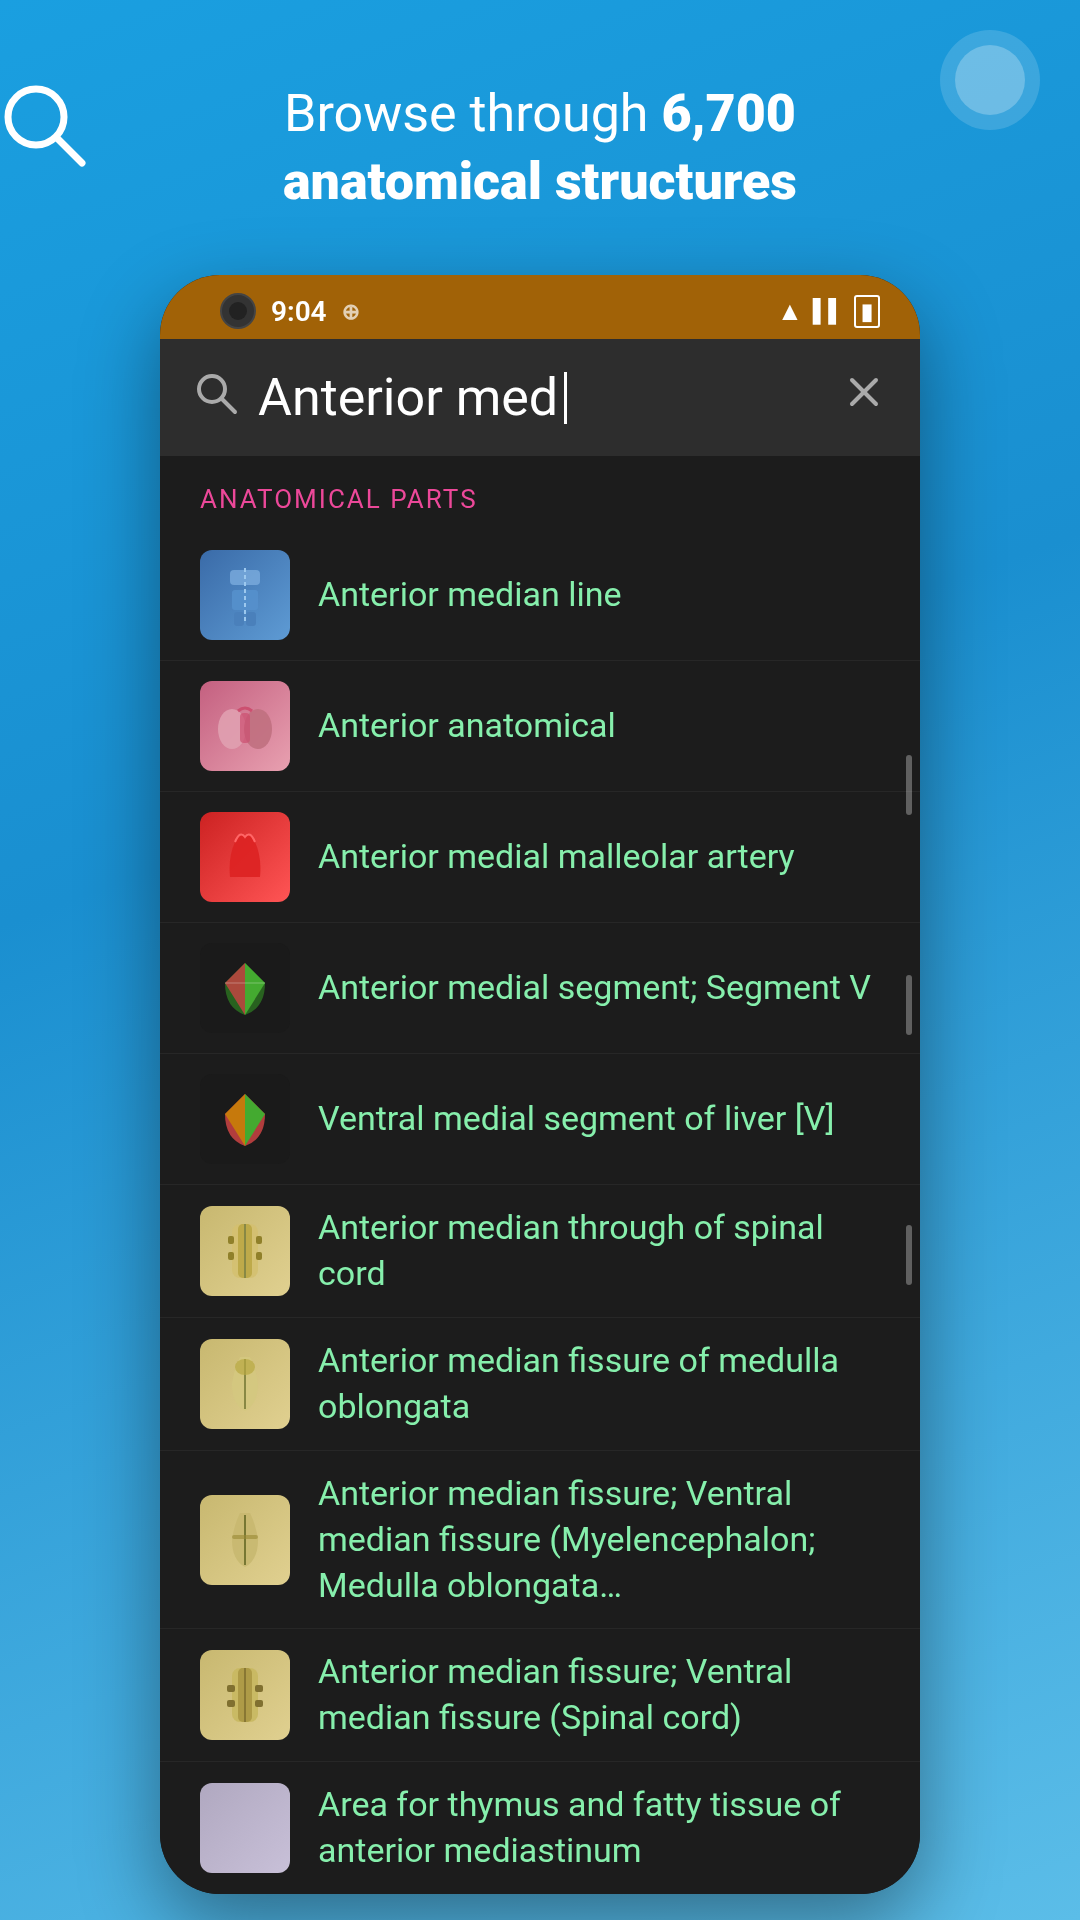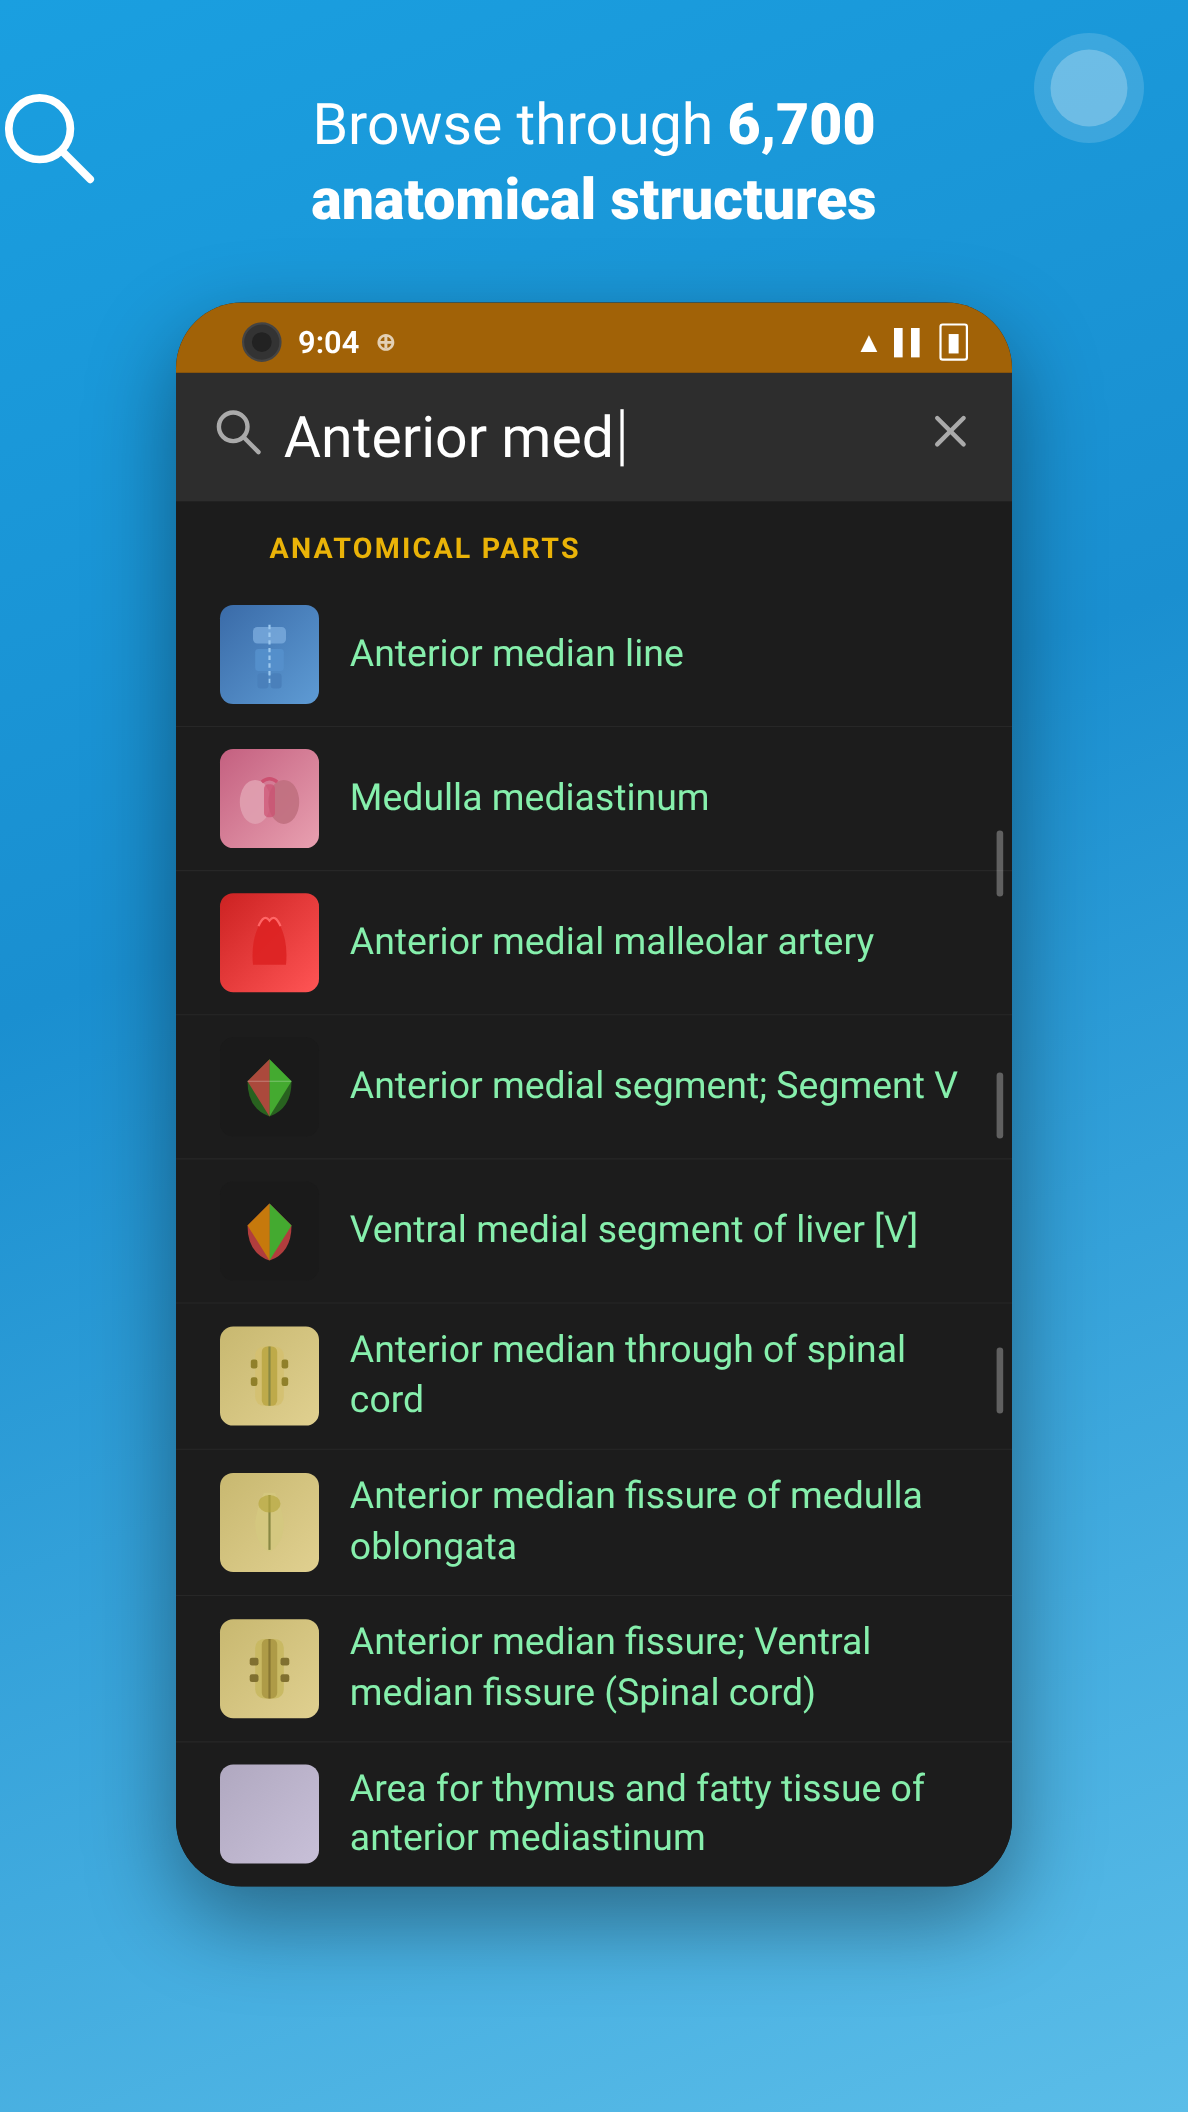--- a/index.html
+++ b/index.html
@@ -161,26 +161,25 @@
     }
 
     
     .results-container {
       background: #1c1c1c;
       padding: 0;
     }
 
     .section-header {
       padding: 28px 40px 16px;
-      color: #eab308;
+      color: #ec4899;
       font-size: 26px;
-      font-weight: 700;
+      font-weight: 400;
       letter-spacing: 2px;
       text-transform: uppercase;
-      margin-left: 45px;
     }
 
     .result-item {
       display: flex;
       align-items: center;
       padding: 20px 40px;
       gap: 28px;
       border-bottom: 1px solid rgba(255,255,255,0.05);
       min-height: 110px;
     }
@@ -330,21 +329,21 @@
 
       <div class="result-item">
         <div class="result-icon-wrap icon-chest">
           <svg width="70" height="70" viewBox="0 0 70 70" fill="none">
             <ellipse cx="22" cy="38" rx="14" ry="20" fill="#e0a0b0" opacity="0.9"></ellipse>
             <ellipse cx="48" cy="38" rx="14" ry="20" fill="#c07080" opacity="0.9"></ellipse>
             <path d="M28 20 Q35 14 42 20" stroke="#cc5070" stroke-width="3" fill="none"></path>
             <rect x="30" y="22" width="10" height="30" rx="4" fill="#cc5070" opacity="0.7"></rect>
           </svg>
         </div>
-        <div class="result-text">Medulla mediastinum</div>
+        <div class="result-text">Anterior anatomical</div>
       </div>
 
       <div class="result-item">
         <div class="result-icon-wrap icon-artery">
           <svg width="70" height="70" viewBox="0 0 70 70" fill="none">
             <path d="M20 55 Q18 35 25 20 Q30 8 35 15 Q40 8 45 20 Q52 35 50 55" fill="#dd2222" opacity="0.9"></path>
             <path d="M25 20 Q30 8 35 15 Q40 8 45 20" stroke="#ff6666" stroke-width="2" fill="none"></path>
           </svg>
         </div>
         <div class="result-text">Anterior medial malleolar artery</div>
@@ -392,20 +391,30 @@
         <div class="result-icon-wrap icon-spinal">
           <svg width="70" height="70" viewBox="0 0 70 70" fill="none">
             <path d="M30 8 Q24 20 22 35 Q22 55 35 62 Q48 55 48 35 Q46 20 40 8 Z" fill="#d4c880" opacity="0.9"></path>
             <line x1="35" y1="10" x2="35" y2="60" stroke="#888844" stroke-width="2"></line>
             <ellipse cx="35" cy="18" rx="10" ry="8" fill="#b8a840" opacity="0.7"></ellipse>
           </svg>
         </div>
         <div class="result-text">Anterior median fissure of medulla oblongata</div>
       </div>
 
+      <div class="result-item">
+        <div class="result-icon-wrap icon-spinal">
+          <svg width="70" height="70" viewBox="0 0 70 70" fill="none">
+            <path d="M30 8 Q24 20 22 35 Q22 55 35 62 Q48 55 48 35 Q46 20 40 8 Z" fill="#c8b870" opacity="0.9"></path>
+            <line x1="35" y1="10" x2="35" y2="60" stroke="#777733" stroke-width="2"></line>
+            <rect x="22" y="30" width="26" height="4" rx="2" fill="#998833" opacity="0.6"></rect>
+          </svg>
+        </div>
+        <div class="result-text">Anterior median fissure; Ventral median fissure (Myelencephalon; Medulla oblongata…</div>
+      </div>
 
       <div class="result-item">
         <div class="result-icon-wrap icon-spinal">
           <svg width="70" height="70" viewBox="0 0 70 70" fill="none">
             <rect x="22" y="8" width="26" height="54" rx="8" fill="#c8b860" opacity="0.9"></rect>
             <rect x="28" y="8" width="14" height="54" rx="5" fill="#a89440" opacity="0.8"></rect>
             <line x1="35" y1="8" x2="35" y2="62" stroke="#887733" stroke-width="2"></line>
             <rect x="17" y="25" width="8" height="7" rx="2" fill="#807030"></rect>
             <rect x="45" y="25" width="8" height="7" rx="2" fill="#807030"></rect>
             <rect x="17" y="40" width="8" height="7" rx="2" fill="#807030"></rect>

